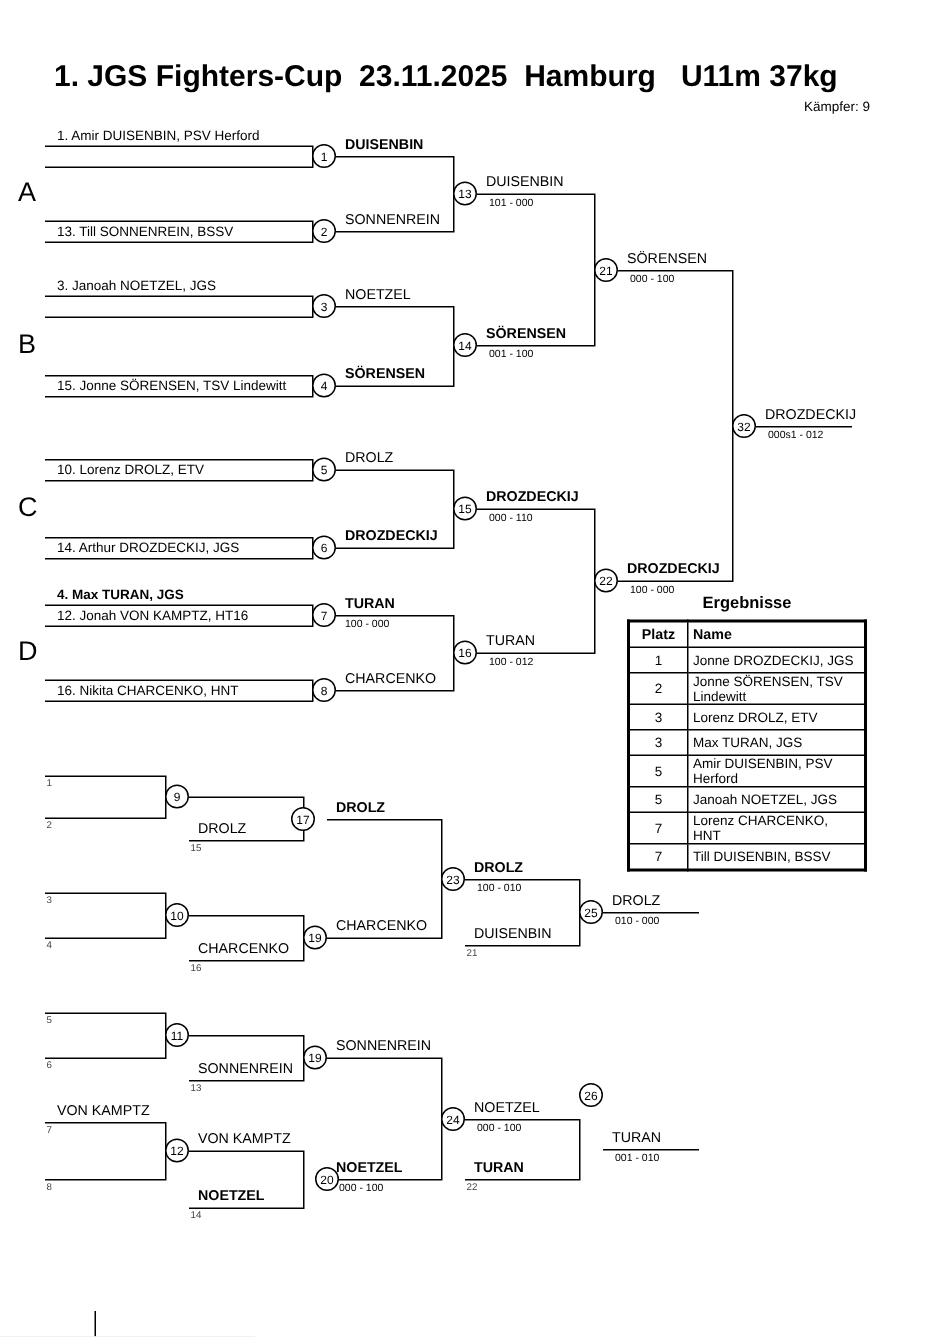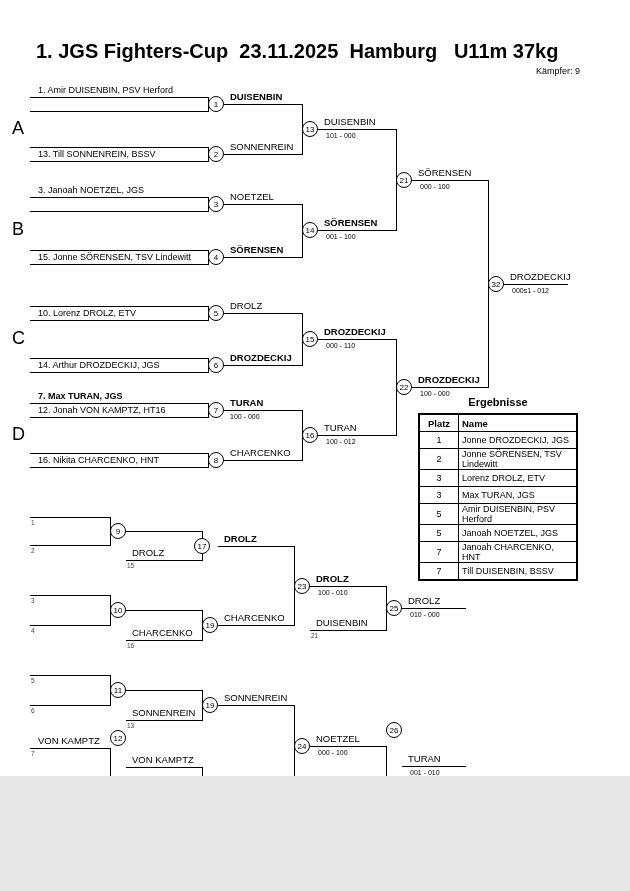--- a/index.html
+++ b/index.html
@@ -1,16 +1,16 @@
 <!DOCTYPE html>
 <html><head>
 <meta charset="utf-8">
 <style>
   html,body{margin:0;padding:0;background:#e8e8e8;}
-  .page{position:relative;width:630px;height:776px;background:#fff;margin:0 auto;
+  .page{position:relative;width:630px;height:891px;background:#fff;margin:0 auto;
         font-family:"Liberation Sans",sans-serif;color:#000;overflow:hidden;}
   .title{position:absolute;left:36px;top:40px;font-size:20px;font-weight:bold;white-space:pre;}
   .kampfer{position:absolute;left:536px;top:66px;font-size:9px;}
   .grp{position:absolute;left:12px;font-size:18px;}
   .hl{position:absolute;height:1px;background:#000;}
   .vl{position:absolute;width:1px;background:#000;}
   .circ{position:absolute;width:16px;height:16px;box-sizing:border-box;border:1px solid #000;
         border-radius:50%;background:#fff;font-size:8px;display:flex;align-items:center;
         justify-content:center;z-index:2;}
   .lbl{position:absolute;font-size:9px;white-space:nowrap;z-index:1;}
@@ -65,21 +65,21 @@
   <div class="vl" style="left:208px;top:358px;height:15px"></div>
   <div class="vl" style="left:208px;top:403px;height:15px"></div>
   <div class="vl" style="left:208px;top:453px;height:15px"></div>
 
   <div class="lbl" style="left:38px;top:85px">1. Amir DUISENBIN, PSV Herford</div>
   <div class="lbl" style="left:38px;top:149px">13. Till SONNENREIN, BSSV</div>
   <div class="lbl" style="left:38px;top:185px">3. Janoah NOETZEL, JGS</div>
   <div class="lbl" style="left:38px;top:252px">15. Jonne SÖRENSEN, TSV Lindewitt</div>
   <div class="lbl" style="left:38px;top:308px">10. Lorenz DROLZ, ETV</div>
   <div class="lbl" style="left:38px;top:360px">14. Arthur DROZDECKIJ, JGS</div>
-  <div class="lbl b" style="left:38px;top:391px">7. Max TURAN, JGS</div>
+  <div class="lbl b" style="left:38px;top:391px">4. Max TURAN, JGS</div>
   <div class="lbl" style="left:38px;top:405px">12. Jonah VON KAMPTZ, HT16</div>
   <div class="lbl" style="left:38px;top:455px">16. Nikita CHARCENKO, HNT</div>
 
   <div class="circ" style="left:208px;top:96px">1</div>
   <div class="circ" style="left:208px;top:146px">2</div>
   <div class="circ" style="left:208px;top:196px">3</div>
   <div class="circ" style="left:208px;top:249px">4</div>
   <div class="circ" style="left:208px;top:305px">5</div>
   <div class="circ" style="left:208px;top:357px">6</div>
   <div class="circ" style="left:208px;top:402px">7</div>
@@ -190,21 +190,21 @@
   <div class="hl" style="left:30px;top:748px;width:80px"></div>
   <div class="hl" style="left:30px;top:786px;width:80px"></div>
   <div class="tiny" style="left:31px;top:677px">5</div>
   <div class="tiny" style="left:31px;top:707px">6</div>
   <div class="tiny" style="left:31px;top:750px">7</div>
   <div class="tiny" style="left:31px;top:788px">8</div>
   <div class="win" style="left:38px;top:735px">VON KAMPTZ</div>
   <div class="vl" style="left:110px;top:675px;height:31px"></div>
   <div class="vl" style="left:110px;top:748px;height:39px"></div>
   <div class="circ" style="left:110px;top:682px">11</div>
-  <div class="circ" style="left:110px;top:730px">12</div>
+  <div class="circ" style="left:110px;top:759px">12</div>
   <div class="hl" style="left:126px;top:690px;width:76px"></div>
   <div class="hl" style="left:126px;top:720px;width:76px"></div>
   <div class="hl" style="left:126px;top:767px;width:76px"></div>
   <div class="hl" style="left:126px;top:805px;width:76px"></div>
   <div class="win" style="left:132px;top:707px">SONNENREIN</div>
   <div class="tiny" style="left:127px;top:722px">13</div>
   <div class="win" style="left:132px;top:754px">VON KAMPTZ</div>
   <div class="win b" style="left:132px;top:792px">NOETZEL</div>
   <div class="tiny" style="left:127px;top:807px">14</div>
   <div class="vl" style="left:202px;top:690px;height:31px"></div>
@@ -258,21 +258,21 @@
       <tr>
         <td class="platz">5</td>
         <td class="name">Amir DUISENBIN, PSV Herford</td>
       </tr>
       <tr>
         <td class="platz">5</td>
         <td class="name">Janoah NOETZEL, JGS</td>
       </tr>
       <tr>
         <td class="platz">7</td>
-        <td class="name">Janoah CHARCENKO, HNT</td>
+        <td class="name">Lorenz CHARCENKO, HNT</td>
       </tr>
       <tr>
         <td class="platz">7</td>
         <td class="name">Till DUISENBIN, BSSV</td>
       </tr>
     </tbody>
   </table>
 
   <div class="vl" style="left:63px;top:874px;height:17px"></div>
 

